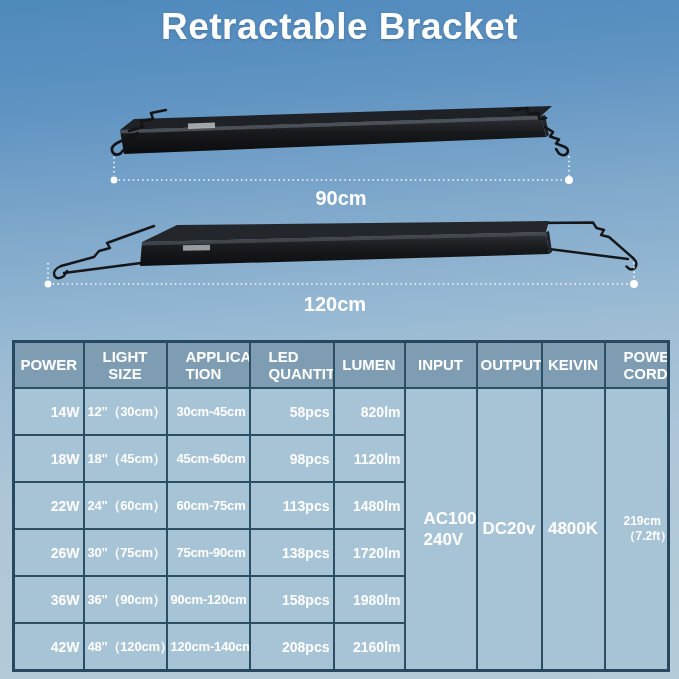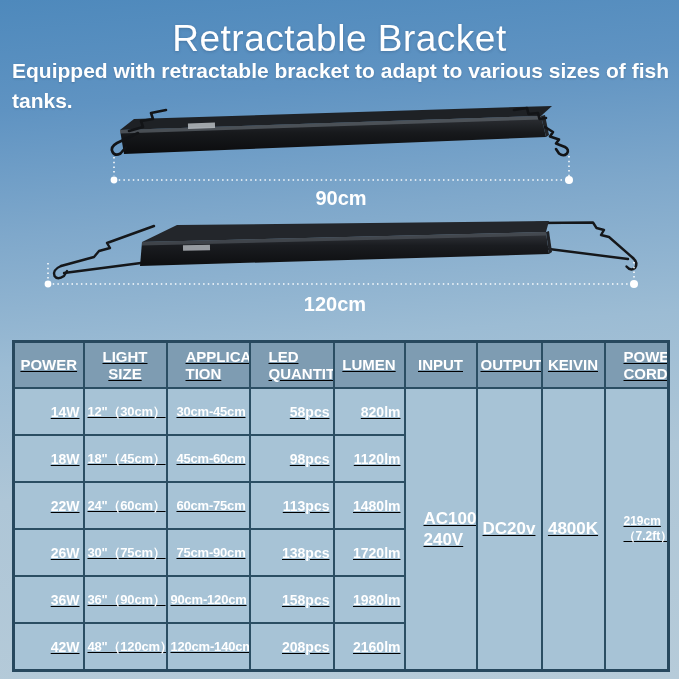--- a/index.html
+++ b/index.html
@@ -3,58 +3,56 @@
 <meta charset="utf-8">
 <style>
   html,body{margin:0;padding:0;}
   .canvas{
     position:relative;width:679px;height:679px;overflow:hidden;
     font-family:"Liberation Sans","DejaVu Sans",sans-serif;
     background:linear-gradient(175deg,#4e89bc 0%,#5f93c2 15%,#7fa8cb 32%,#9cbcd4 50%,#aec6d7 68%,#b6cbd9 100%);
   }
   .title{
     position:absolute;top:6px;left:0;width:679px;text-align:center;
-    font-size:37px;font-weight:normal;color:#ffffff;
-    text-shadow:0 1px 3px rgba(20,40,70,.25);letter-spacing:.5px;margin-top:12px;
+    font-size:37px;font-weight:bold;color:#ffffff;
+    text-shadow:0 1px 3px rgba(20,40,70,.25);letter-spacing:.5px;
   }
   .subtitle{
     position:absolute;top:56px;left:12px;width:660px;
     font-size:21px;font-weight:bold;color:#ffffff;line-height:30px;
     text-shadow:0 1px 2px rgba(20,40,70,.22);
   }
   .diagram{position:absolute;left:0;width:679px;}
   #diagram-90{top:100px;height:120px;}
   #diagram-120{top:218px;height:112px;}
   .measure-label{font-size:20px;font-weight:bold;fill:#ffffff;}
   
   .spec-table{
     position:absolute;left:12px;top:340px;width:655px;
     border-collapse:collapse;table-layout:fixed;
     border:3px solid #27485e;
-    text-decoration:underline;
   }
   .spec-table td{
     border:2px solid #2b4e63;color:#ffffff;font-weight:bold;
     text-align:center;vertical-align:middle;padding:2px 3px;
     overflow:hidden;
   }
   .spec-table .hdr{background:#7e9cb2;font-size:15px;height:40px;line-height:1.15;}
   .spec-table .cell{background:#a7c3d6;font-size:14px;height:41px;text-align:right;}
   .spec-table .tight{font-size:13px;white-space:nowrap;letter-spacing:-0.2px;}
   .spec-table .merged{background:#a7c3d6;font-size:17px;line-height:1.25;}
   .spec-table .ha-left{text-align:left;padding-left:18px;}
   .spec-table .cord{font-size:12px;}
 </style>
 </head>
 <body>
 
 <div class="canvas">
 
   <div class="title">Retractable Bracket</div>
-  <div class="subtitle">Equipped with retractable bracket to adapt to various sizes of fish tanks.</div>
 
   <svg id="diagram-90" class="diagram" viewBox="0 0 679 120">
     <defs>
       <linearGradient id="slab1" x1="0" y1="0" x2="0" y2="1">
         <stop offset="0" stop-color="#2e3136"></stop>
         <stop offset="0.45" stop-color="#17191c"></stop>
         <stop offset="1" stop-color="#0b0c0e"></stop>
       </linearGradient>
       <linearGradient id="slab2" x1="0" y1="0" x2="0" y2="1">
         <stop offset="0" stop-color="#33363c"></stop>

